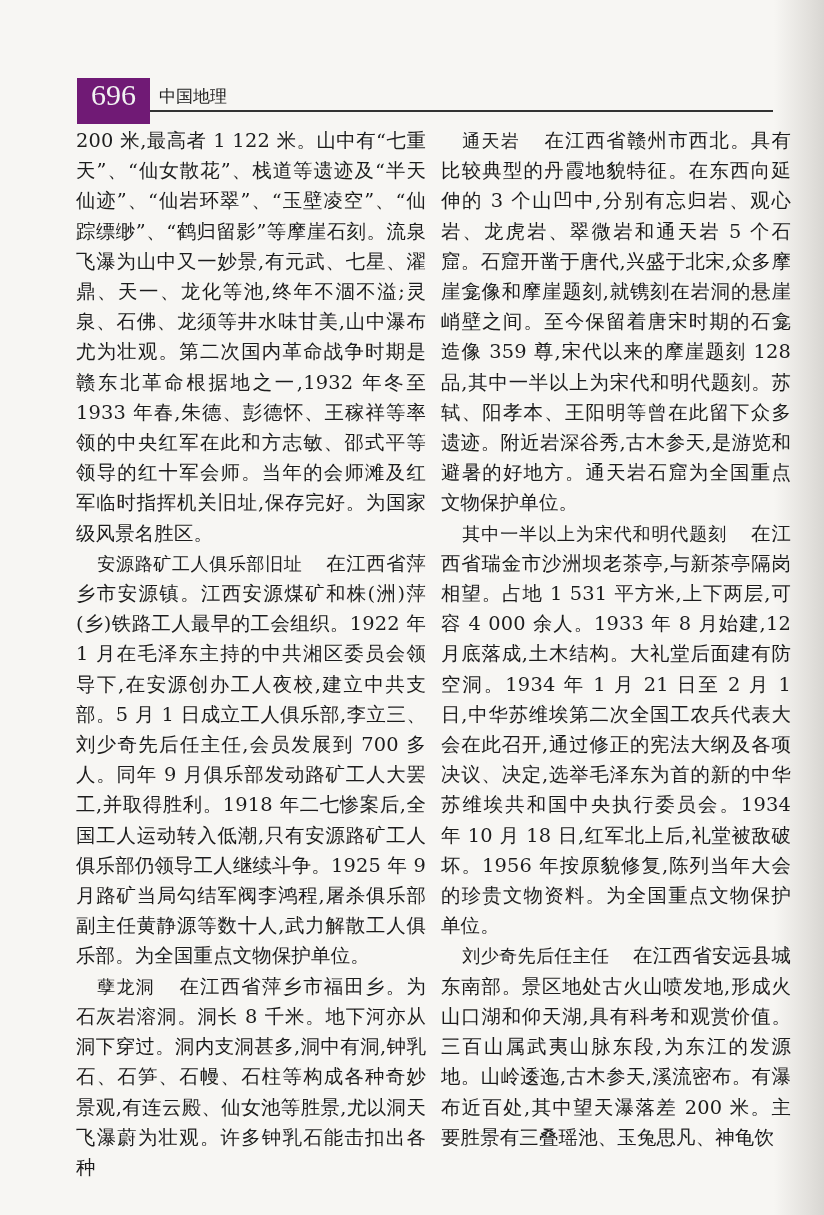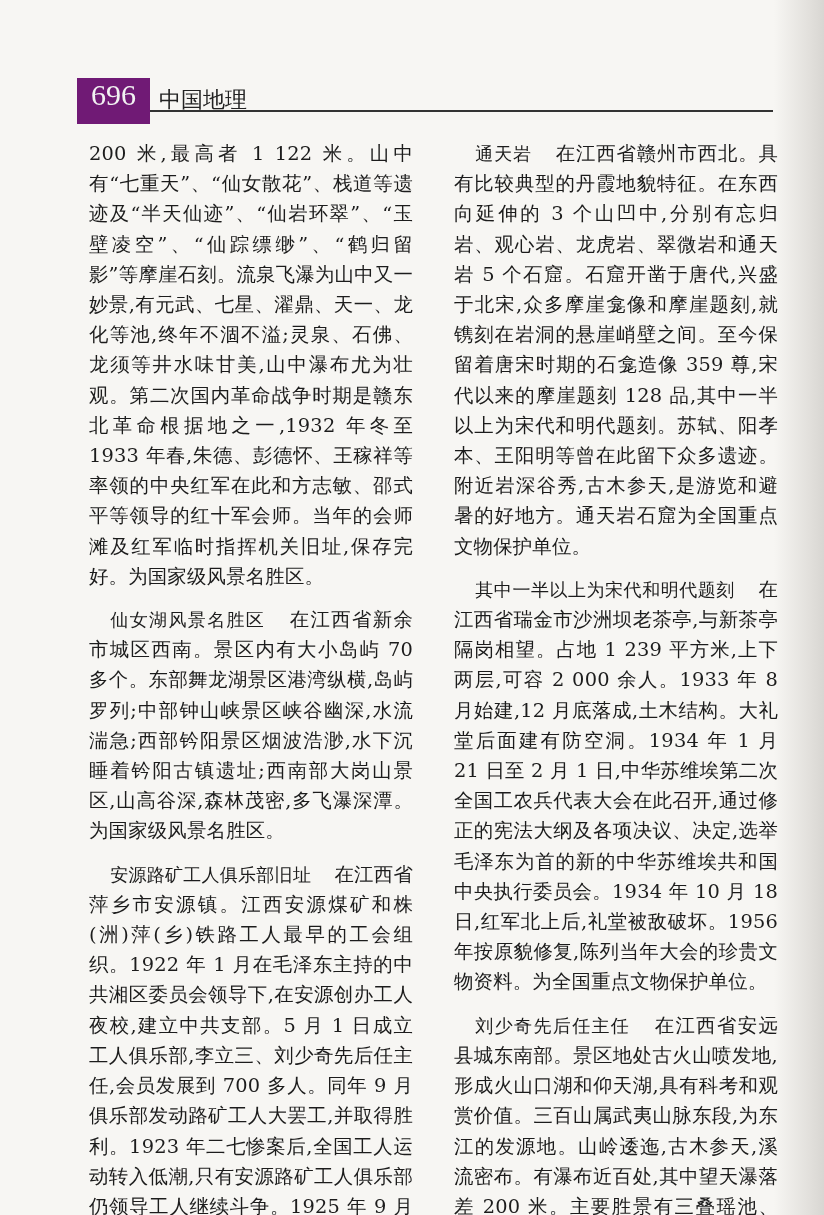--- a/index.html
+++ b/index.html
@@ -15,33 +15,33 @@
   }
   .header { position:absolute; left:77px; top:76px; width:700px; height:36px; }
   .page-num {
     position:absolute; left:0; top:2px; width:73px; height:46px;
     background:#701a75; color:#f2f2f2;
     font-family:"Liberation Serif",serif; font-size:30px; line-height:34px;
     text-align:center; letter-spacing:0px;
   }
   .book-title {
     position:absolute; left:82px; top:9px;
-    font-family:"DejaVu Sans","Liberation Sans",sans-serif; font-size:22px; color:#222;
+    font-family:"DejaVu Sans","Liberation Sans",sans-serif; font-size:17px; color:#222;
   }
   .header-rule {
     position:absolute; left:73px; top:34px; width:623px; height:2px; background:#333;
   }
   .column {
     position:absolute; top:126px; width:350px;
     font-size:19.4px; line-height:30.2px; text-align:justify;
     letter-spacing:0.2px;
   }
   .col-left { left:76px; }
   .col-right { left:441px; }
-  .para { margin:13px; text-indent:0; }
+  .para { margin:0; text-indent:0; }
   .para.indent { text-indent:1.1em; }
   .entry-title {
     font-family:"DejaVu Sans","Liberation Sans",sans-serif; font-weight:normal;
     font-size:18px;
   }
   .gap { display:inline-block; width:1.2em; }
 </style>
 </head>
 <body>
 
@@ -49,33 +49,30 @@
 
 <div class="header">
   <div class="page-num">696</div>
   <div class="book-title">中国地理</div>
   <div class="header-rule"></div>
 </div>
 
 <div class="column col-left">
   <p class="para">200 米,最高者 1 122 米。山中有“七重天”、“仙女散花”、栈道等遗迹及“半天仙迹”、“仙岩环翠”、“玉壁凌空”、“仙踪缥缈”、“鹤归留影”等摩崖石刻。流泉飞瀑为山中又一妙景,有元武、七星、濯鼎、天一、龙化等池,终年不涸不溢;灵泉、石佛、龙须等井水味甘美,山中瀑布尤为壮观。第二次国内革命战争时期是赣东北革命根据地之一,1932 年冬至 1933 年春,朱德、彭德怀、王稼祥等率领的中央红军在此和方志敏、邵式平等领导的红十军会师。当年的会师滩及红军临时指挥机关旧址,保存完好。为国家级风景名胜区。</p>
   <p class="para indent">
-    <span class="entry-title">仙女湖风景名胜区</span><span class="gap"></span><span>在江西省新余市城区西南。景区内有大小岛屿 70 多个。东部舞龙湖景区港湾纵横,岛屿罗列;中部钟山峡景区峡谷幽深,水流湍急;西部钤阳景区烟波浩渺,水下沉睡着钤阳古镇遗址;西南部大岗山景区,山高谷深,森林茂密,多飞瀑深潭。为国家级风景名胜区。</span>
-  </p>
-  <p class="para indent">
-    <span class="entry-title">安源路矿工人俱乐部旧址</span><span class="gap"></span><span>在江西省萍乡市安源镇。江西安源煤矿和株(洲)萍(乡)铁路工人最早的工会组织。1922 年 1 月在毛泽东主持的中共湘区委员会领导下,在安源创办工人夜校,建立中共支部。5 月 1 日成立工人俱乐部,李立三、刘少奇先后任主任,会员发展到 700 多人。同年 9 月俱乐部发动路矿工人大罢工,并取得胜利。1923 年二七惨案后,全国工人运动转入低潮,只有安源路矿工人俱乐部仍领导工人继续斗争。1925 年 9 月路矿当局勾结军阀李鸿程,屠杀俱乐部副主任黄静源等数十人,武力解散工人俱乐部。为全国重点文物保护单位。</span>
+    <span class="entry-title">安源路矿工人俱乐部旧址</span><span class="gap"></span><span>在江西省萍乡市安源镇。江西安源煤矿和株(洲)萍(乡)铁路工人最早的工会组织。1922 年 1 月在毛泽东主持的中共湘区委员会领导下,在安源创办工人夜校,建立中共支部。5 月 1 日成立工人俱乐部,李立三、刘少奇先后任主任,会员发展到 700 多人。同年 9 月俱乐部发动路矿工人大罢工,并取得胜利。1918 年二七惨案后,全国工人运动转入低潮,只有安源路矿工人俱乐部仍领导工人继续斗争。1925 年 9 月路矿当局勾结军阀李鸿程,屠杀俱乐部副主任黄静源等数十人,武力解散工人俱乐部。为全国重点文物保护单位。</span>
   </p>
   <p class="para indent">
     <span class="entry-title">孽龙洞</span><span class="gap"></span><span>在江西省萍乡市福田乡。为石灰岩溶洞。洞长 8 千米。地下河亦从洞下穿过。洞内支洞甚多,洞中有洞,钟乳石、石笋、石幔、石柱等构成各种奇妙景观,有连云殿、仙女池等胜景,尤以洞天飞瀑蔚为壮观。许多钟乳石能击扣出各种</span>
   </p>
 </div>
 
 <div class="column col-right">
   <p class="para indent">
     <span class="entry-title">通天岩</span><span class="gap"></span><span>在江西省赣州市西北。具有比较典型的丹霞地貌特征。在东西向延伸的 3 个山凹中,分别有忘归岩、观心岩、龙虎岩、翠微岩和通天岩 5 个石窟。石窟开凿于唐代,兴盛于北宋,众多摩崖龛像和摩崖题刻,就镌刻在岩洞的悬崖峭壁之间。至今保留着唐宋时期的石龛造像 359 尊,宋代以来的摩崖题刻 128 品,其中一半以上为宋代和明代题刻。苏轼、阳孝本、王阳明等曾在此留下众多遗迹。附近岩深谷秀,古木参天,是游览和避暑的好地方。通天岩石窟为全国重点文物保护单位。</span>
   </p>
   <p class="para indent">
-    <span class="entry-title">其中一半以上为宋代和明代题刻</span><span class="gap"></span><span>在江西省瑞金市沙洲坝老茶亭,与新茶亭隔岗相望。占地 1 239 平方米,上下两层,可容 2 000 余人。1933 年 8 月始建,12 月底落成,土木结构。大礼堂后面建有防空洞。1934 年 1 月 21 日至 2 月 1 日,中华苏维埃第二次全国工农兵代表大会在此召开,通过修正的宪法大纲及各项决议、决定,选举毛泽东为首的新的中华苏维埃共和国中央执行委员会。1934 年 10 月 18 日,红军北上后,礼堂被敌破坏。1956 年按原貌修复,陈列当年大会的珍贵文物资料。为全国重点文物保护单位。</span>
+    <span class="entry-title">其中一半以上为宋代和明代题刻</span><span class="gap"></span><span>在江西省瑞金市沙洲坝老茶亭,与新茶亭隔岗相望。占地 1 531 平方米,上下两层,可容 4 000 余人。1933 年 8 月始建,12 月底落成,土木结构。大礼堂后面建有防空洞。1934 年 1 月 21 日至 2 月 1 日,中华苏维埃第二次全国工农兵代表大会在此召开,通过修正的宪法大纲及各项决议、决定,选举毛泽东为首的新的中华苏维埃共和国中央执行委员会。1934 年 10 月 18 日,红军北上后,礼堂被敌破坏。1956 年按原貌修复,陈列当年大会的珍贵文物资料。为全国重点文物保护单位。</span>
   </p>
   <p class="para indent">
     <span class="entry-title">刘少奇先后任主任</span><span class="gap"></span><span>在江西省安远县城东南部。景区地处古火山喷发地,形成火山口湖和仰天湖,具有科考和观赏价值。三百山属武夷山脉东段,为东江的发源地。山岭逶迤,古木参天,溪流密布。有瀑布近百处,其中望天瀑落差 200 米。主要胜景有三叠瑶池、玉兔思凡、神龟饮</span>
   </p>
 </div>
 
 </body></html>

